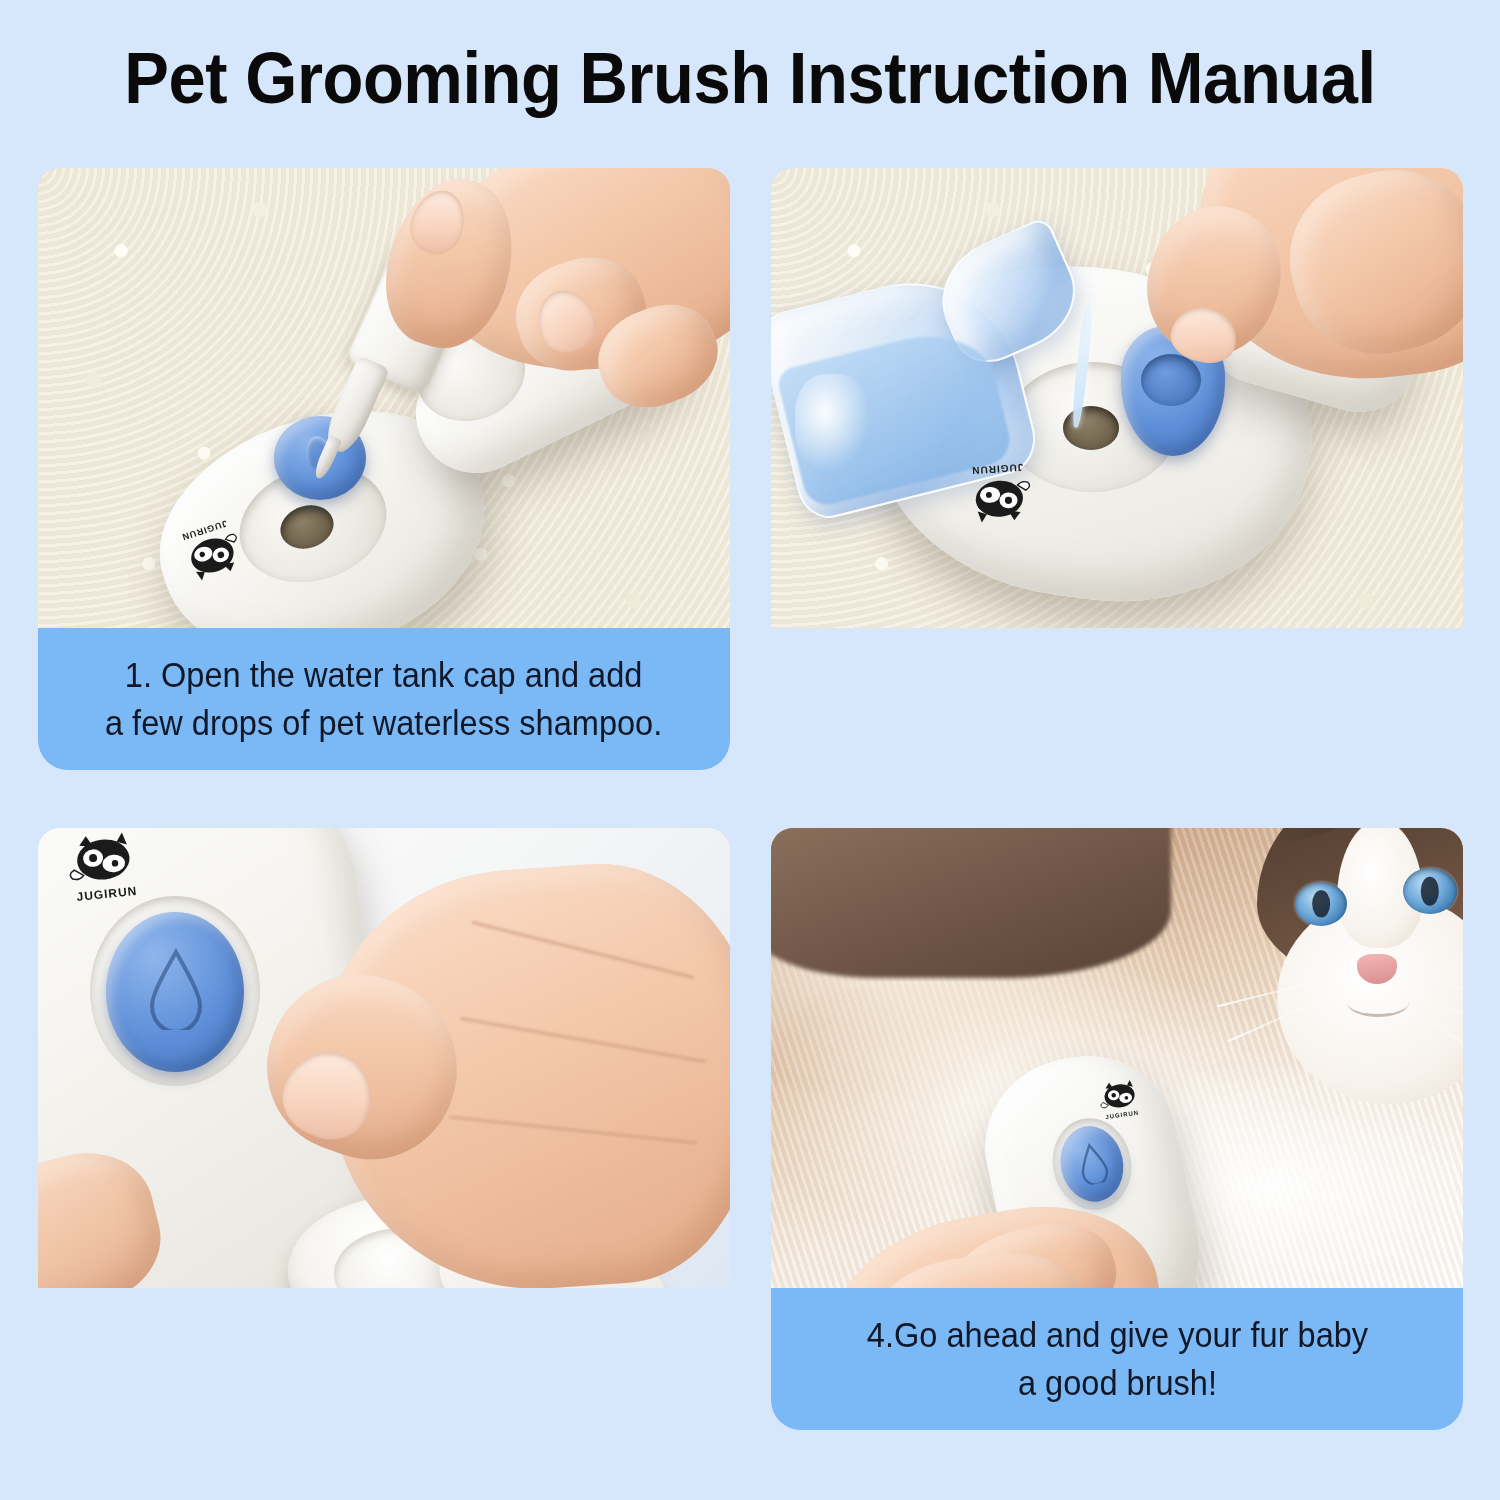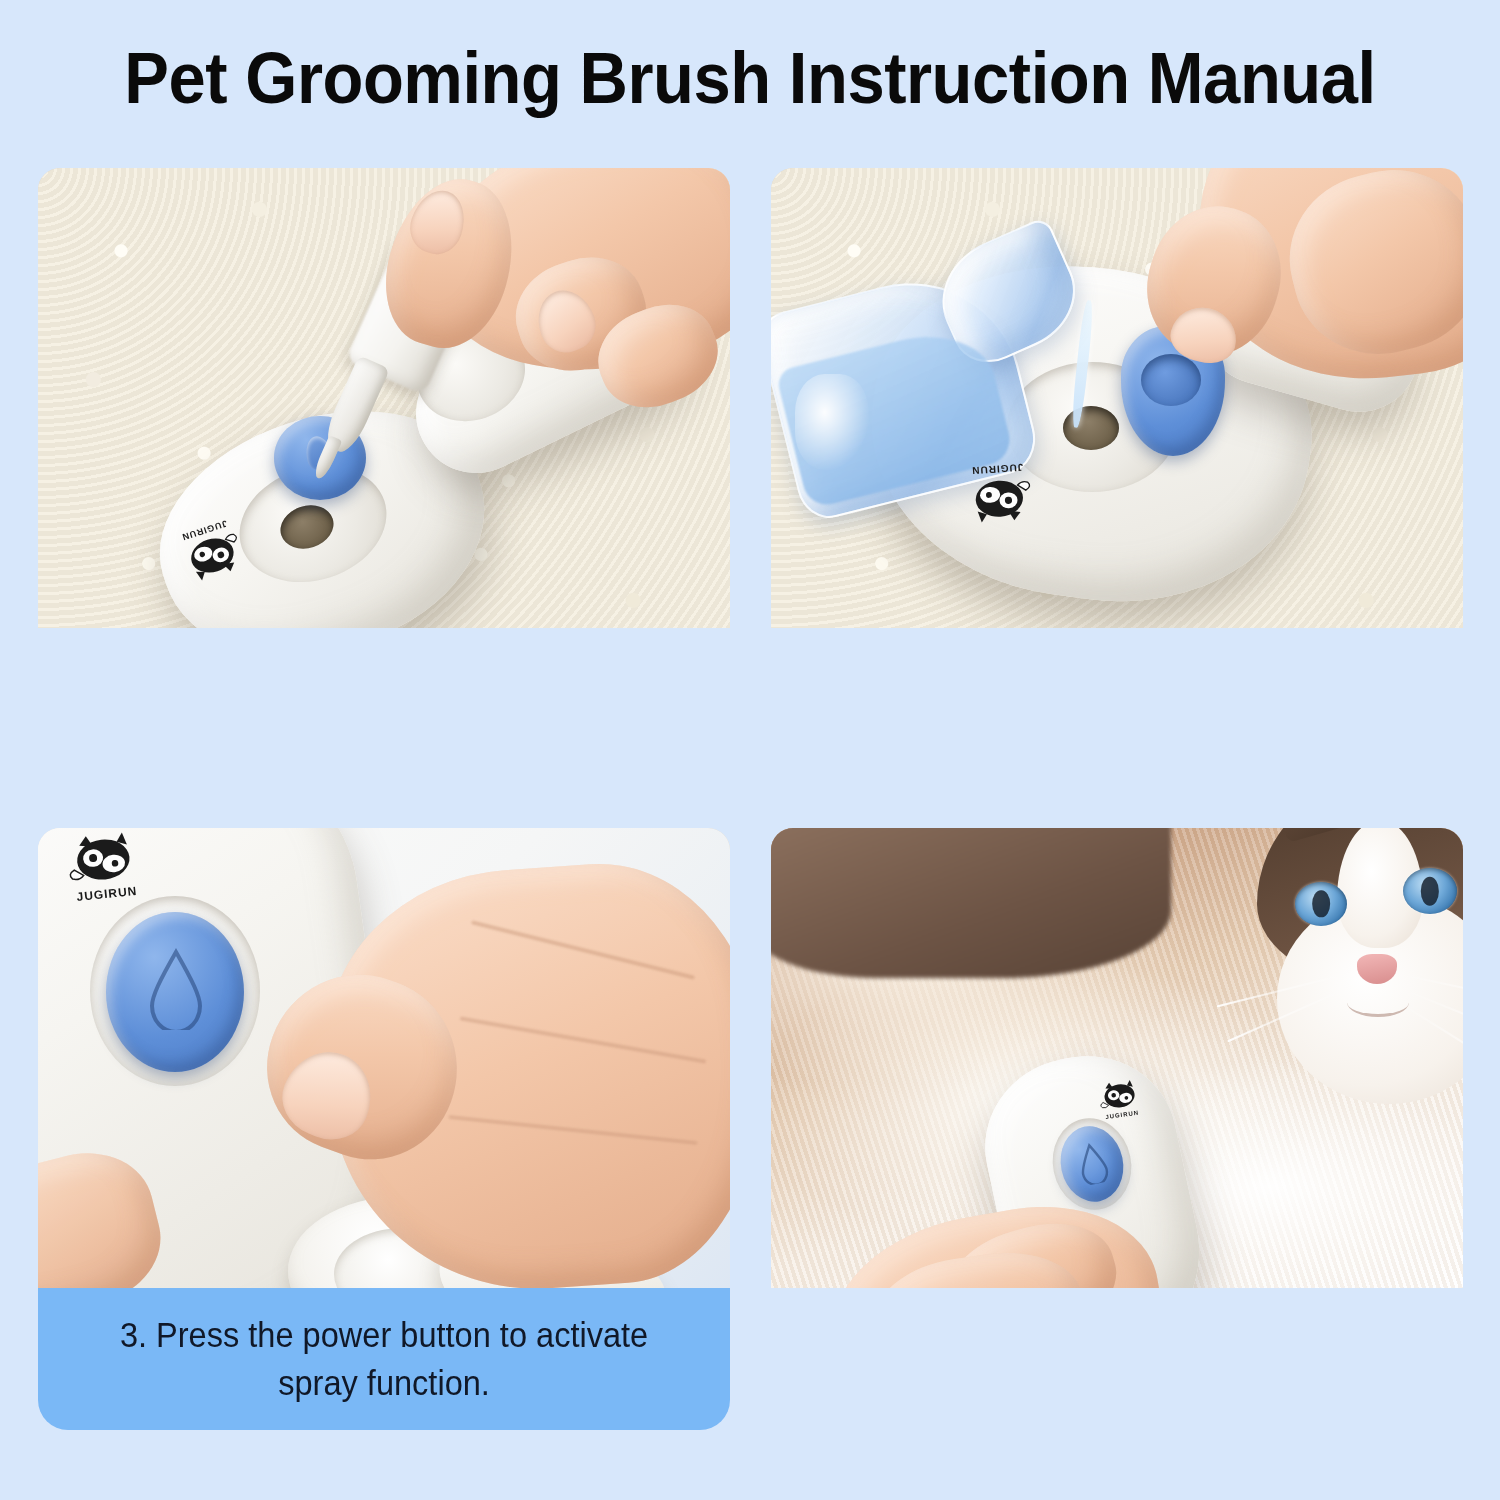--- a/index.html
+++ b/index.html
@@ -271,20 +271,26 @@
           <div class="nozzle" style="left:282px;top:268px;width:14px;height:44px;transform:rotate(24deg);border-radius:4px 4px 50% 50%;"></div>
 
           <div class="skin" style="left:400px;top:-30px;width:330px;height:230px;border-radius:46% 40% 38% 52%/48% 54% 40% 44%;transform:rotate(-10deg);"></div>
           <div class="skin" style="left:352px;top:10px;width:120px;height:170px;border-radius:48% 48% 44% 44%/54% 54% 46% 46%;transform:rotate(16deg);"></div>
           <div class="nail" style="left:374px;top:22px;width:52px;height:64px;transform:rotate(18deg);"></div>
           <div class="skin" style="left:478px;top:92px;width:130px;height:108px;border-radius:46%;transform:rotate(-18deg);"></div>
           <div class="nail" style="left:500px;top:122px;width:56px;height:62px;transform:rotate(-20deg);"></div>
           <div class="skin" style="left:560px;top:140px;width:120px;height:96px;border-radius:46%;transform:rotate(-22deg);"></div>
         </div>
       </div>
+      <div class="caption">
+        <div class="caption-text">
+          <span class="ln">1. Open the water tank cap and add</span>
+          <span class="ln">a few drops of pet waterless shampoo.</span>
+        </div>
+      </div>
     </div>
 
     <div class="card c2">
       <div class="photo">
         <div class="scene">
           <div class="carpet"></div>
 
           <div class="device" style="left:100px;top:100px;width:440px;height:330px;transform:rotate(8deg);"></div>
           <div class="device" style="left:430px;top:110px;width:220px;height:120px;transform:rotate(16deg);border-radius:60px;"></div>
 
@@ -354,26 +360,20 @@
           <div style="position:absolute;left:296px;top:400px;width:136px;height:92px;border-radius:50%;background:radial-gradient(circle at 40% 34%,#ffffff,#eeece6 70%,#dcd8cf 100%);box-shadow:inset 0 3px 8px rgba(160,153,138,.45);"></div>
           <div style="position:absolute;left:400px;top:418px;width:230px;height:78px;border-radius:40px;transform:rotate(12deg);background:linear-gradient(160deg,#ffffff,#efede7 60%,#ddd9cf);box-shadow:0 10px 20px rgba(110,100,85,.2);"></div>
 
           <div class="skin" style="left:292px;top:40px;width:430px;height:420px;border-radius:44% 36% 34% 48%/40% 44% 50% 48%;transform:rotate(-4deg);"></div>
           <div class="skin" style="left:230px;top:148px;width:190px;height:180px;border-radius:48% 48% 44% 44%/52% 52% 48% 48%;transform:rotate(20deg);"></div>
           <div class="nail" style="left:246px;top:224px;width:88px;height:86px;transform:rotate(22deg);"></div>
           <div style="position:absolute;left:430px;top:120px;width:230px;height:4px;border-radius:4px;background:rgba(198,148,118,.45);transform:rotate(14deg);filter:blur(1px);"></div>
           <div style="position:absolute;left:420px;top:210px;width:250px;height:4px;border-radius:4px;background:rgba(198,148,118,.42);transform:rotate(10deg);filter:blur(1px);"></div>
           <div style="position:absolute;left:410px;top:300px;width:250px;height:4px;border-radius:4px;background:rgba(198,148,118,.38);transform:rotate(6deg);filter:blur(1px);"></div>
           <div class="skin" style="left:-60px;top:330px;width:180px;height:150px;border-radius:40%;transform:rotate(-14deg);opacity:.95;"></div>
-        </div>
-      </div>
-      <div class="caption">
-        <div class="caption-text">
-          <span class="ln">3. Press the power button to activate</span>
-          <span class="ln">spray function.</span>
         </div>
       </div>
     </div>
 
     <div class="card c4">
       <div class="photo">
         <div class="scene">
           <div class="fur"></div>
           <div class="fur-dark" style="left:-20px;top:-20px;width:420px;height:170px;border-radius:0 0 40% 30%;"></div>
 
@@ -415,16 +415,22 @@
               <path d="M8 28 q-6 3 -2 7 q5 2 9 -2 z" fill="#fdfdfd" stroke="#1b1b1b" stroke-width="1.2"></path>
             </svg>
             <div class="brand" style="font-size:6px;">JUGIRUN</div>
           </div>
 
           <div class="skin" style="left:60px;top:386px;width:330px;height:200px;border-radius:46% 40% 34% 40%/50% 46% 50% 48%;transform:rotate(-10deg);"></div>
           <div class="skin" style="left:176px;top:400px;width:170px;height:110px;border-radius:46%;transform:rotate(-16deg);"></div>
           <div class="skin" style="left:104px;top:428px;width:210px;height:130px;border-radius:42%;transform:rotate(-8deg);"></div>
         </div>
       </div>
+      <div class="caption">
+        <div class="caption-text">
+          <span class="ln">4.Go ahead and give your fur baby</span>
+          <span class="ln">a good brush!</span>
+        </div>
+      </div>
     </div>
 
   </div>
 </div>
 
 </body></html>

